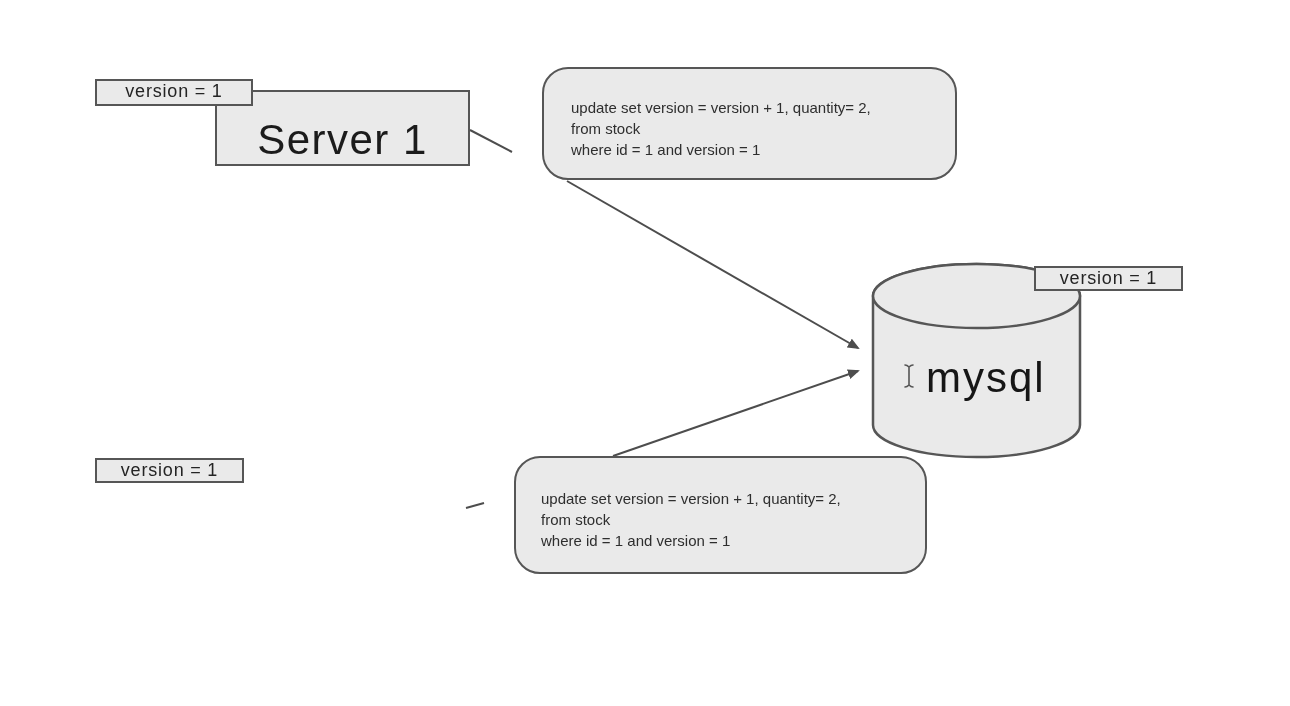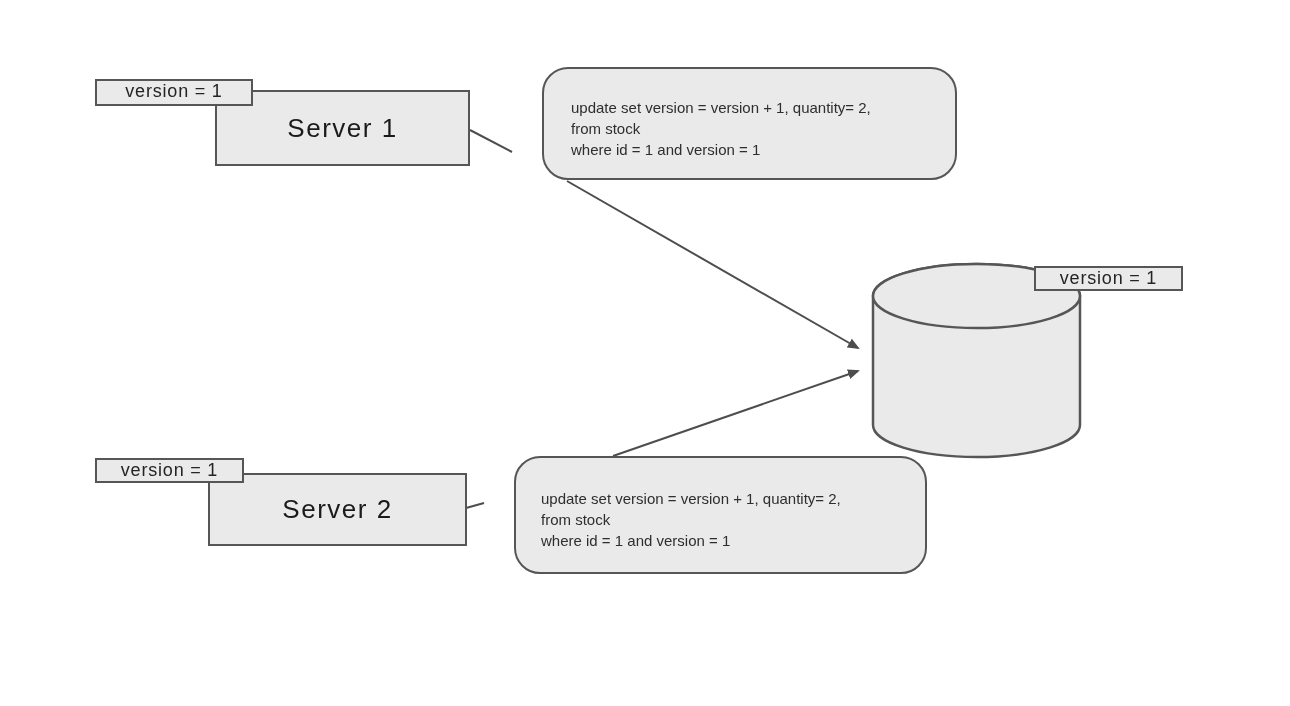--- a/index.html
+++ b/index.html
@@ -10,22 +10,22 @@
     position:relative; overflow:hidden;
   }
   #canvas { position:absolute; inset:0; width:1290px; height:706px; }
   #wires { position:absolute; left:0; top:0; z-index:1; }
 
   .box {
     position:absolute; box-sizing:border-box;
     background:#eaeaea; border:2px solid #565656;
   }
   .server-node {
-    display:flex; align-items:center; justify-content:center;
-    font-size:26px; letter-spacing:1.5px; color:#1b1b1b; z-index:2;
+    display:flex; align-items:flex-end; justify-content:center;
+    font-size:42px; letter-spacing:1.5px; color:#1b1b1b; z-index:2;
   }
   .version-badge {
     display:flex; align-items:flex-start; justify-content:center;
     font-size:18px; letter-spacing:0.8px; color:#242424; z-index:3;
     border-width:2px;
   }
   .query-bubble {
     border-radius:26px; color:#2e2e2e; z-index:2;
     font-size:15px; line-height:21px;margin-left:32px;
   }
@@ -77,30 +77,33 @@
   <div id="badge-server-1" class="box version-badge">
     <span>version = 1</span>
   </div>
 
   <div id="query-1" class="box query-bubble">
     <span class="qline">update set version = version + 1, quantity= 2,</span>
     <span class="qline">from stock</span>
     <span class="qline">where id = 1 and version = 1</span>
   </div>
 
-  <div id="server-2" class="box server-node">
-    <span>Server 2</span>
-  </div>
   <div id="badge-server-2" class="box version-badge">
     <span>version = 1</span>
   </div>
 
   <div id="query-2" class="box query-bubble">
     <span class="qline">update set version = version + 1, quantity= 2,</span>
     <span class="qline">from stock</span>
     <span class="qline">where id = 1 and version = 1</span>
   </div>
 
+  <div id="mysql-label">
+    <svg class="ibeam" width="12" height="26" viewBox="0 0 12 26">
+      <path d="M2,2 C4,2 5,3 6,4 C7,3 8,2 10,2 M6,4 L6,22 M2,24 C4,24 5,23 6,22 C7,23 8,24 10,24" fill="none" stroke="#555555" stroke-width="1.6" stroke-linecap="round"></path>
+    </svg>
+    <span>mysql</span>
+  </div>
   <div id="badge-database" class="box version-badge">
     <span>version = 1</span>
   </div>
 
 </div>
 
 </body></html>

